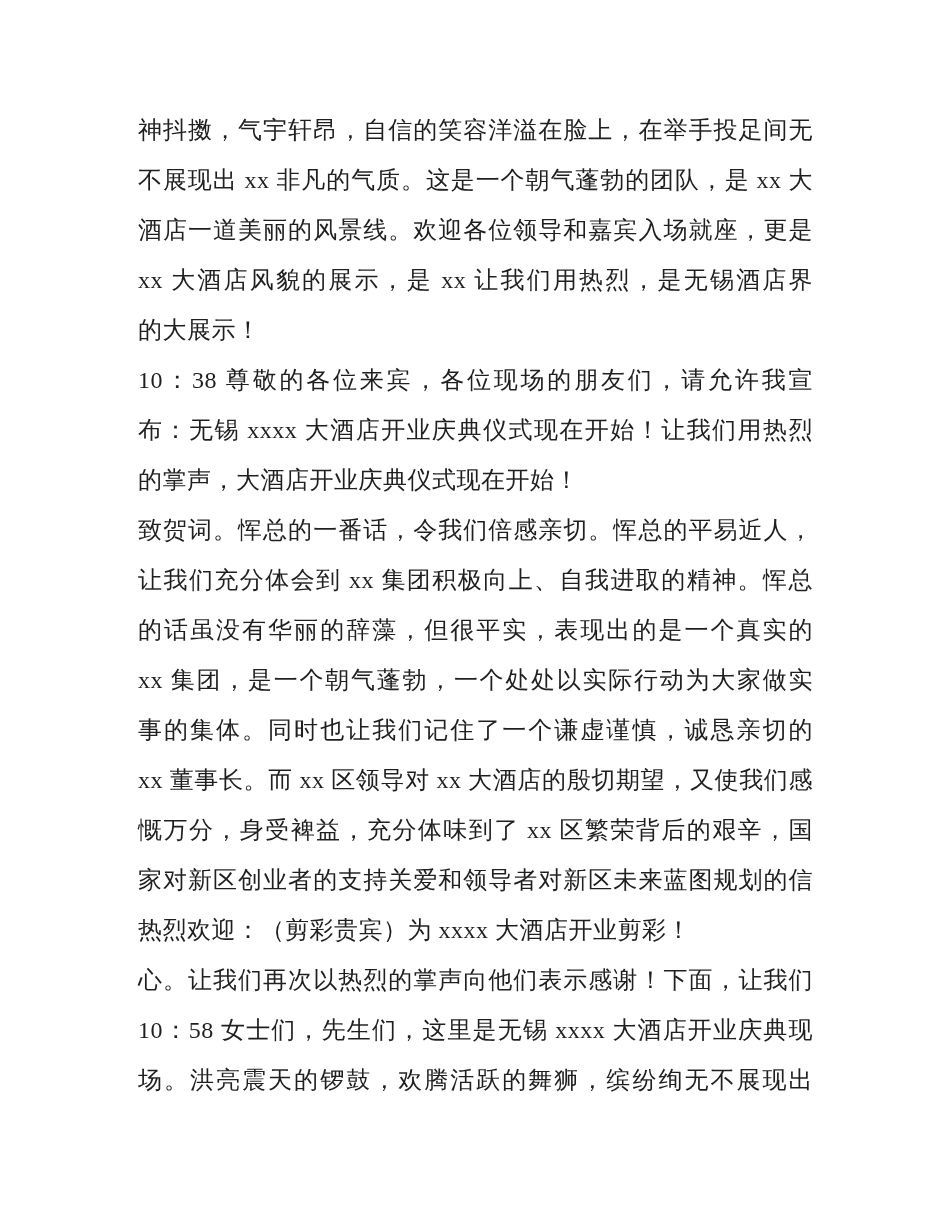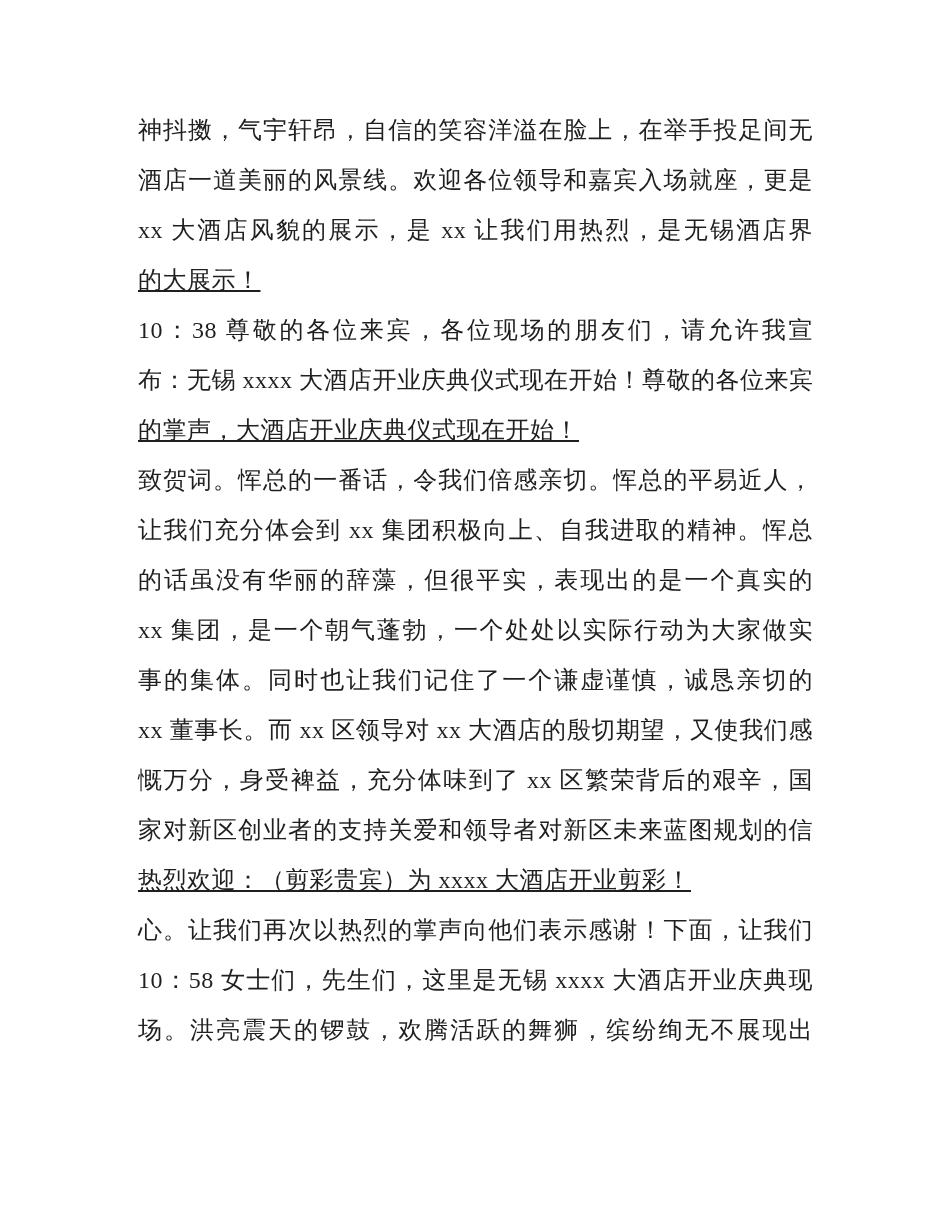--- a/index.html
+++ b/index.html
@@ -32,38 +32,38 @@
     height: 50px;
     text-align: justify;
     text-align-last: justify;
     white-space: nowrap;
     letter-spacing: 0.5px;
     color: #1f1f1f;
   }
   .line.short {
     text-align: left;
     text-align-last: left;
-    text-decoration: underline;
   }
 </style>
 </head>
 <body>
 
 <div class="page">
 
   <div class="paragraph">
     <div class="line">神抖擞，气宇轩昂，自信的笑容洋溢在脸上，在举手投足间无</div>
+    <div class="line">不展现出 xx 非凡的气质。这是一个朝气蓬勃的团队，是 xx 大</div>
     <div class="line">酒店一道美丽的风景线。欢迎各位领导和嘉宾入场就座，更是</div>
     <div class="line">xx 大酒店风貌的展示，是 xx 让我们用热烈，是无锡酒店界</div>
     <div class="line short">的大展示！</div>
   </div>
 
   <div class="paragraph">
     <div class="line">10：38 尊敬的各位来宾，各位现场的朋友们，请允许我宣</div>
-    <div class="line">布：无锡 xxxx 大酒店开业庆典仪式现在开始！尊敬的各位来宾</div>
+    <div class="line">布：无锡 xxxx 大酒店开业庆典仪式现在开始！让我们用热烈</div>
     <div class="line short">的掌声，大酒店开业庆典仪式现在开始！</div>
   </div>
 
   <div class="paragraph">
     <div class="line">致贺词。恽总的一番话，令我们倍感亲切。恽总的平易近人，</div>
     <div class="line">让我们充分体会到 xx 集团积极向上、自我进取的精神。恽总</div>
     <div class="line">的话虽没有华丽的辞藻，但很平实，表现出的是一个真实的</div>
     <div class="line">xx 集团，是一个朝气蓬勃，一个处处以实际行动为大家做实</div>
     <div class="line">事的集体。同时也让我们记住了一个谦虚谨慎，诚恳亲切的</div>
     <div class="line">xx 董事长。而 xx 区领导对 xx 大酒店的殷切期望，又使我们感</div>

